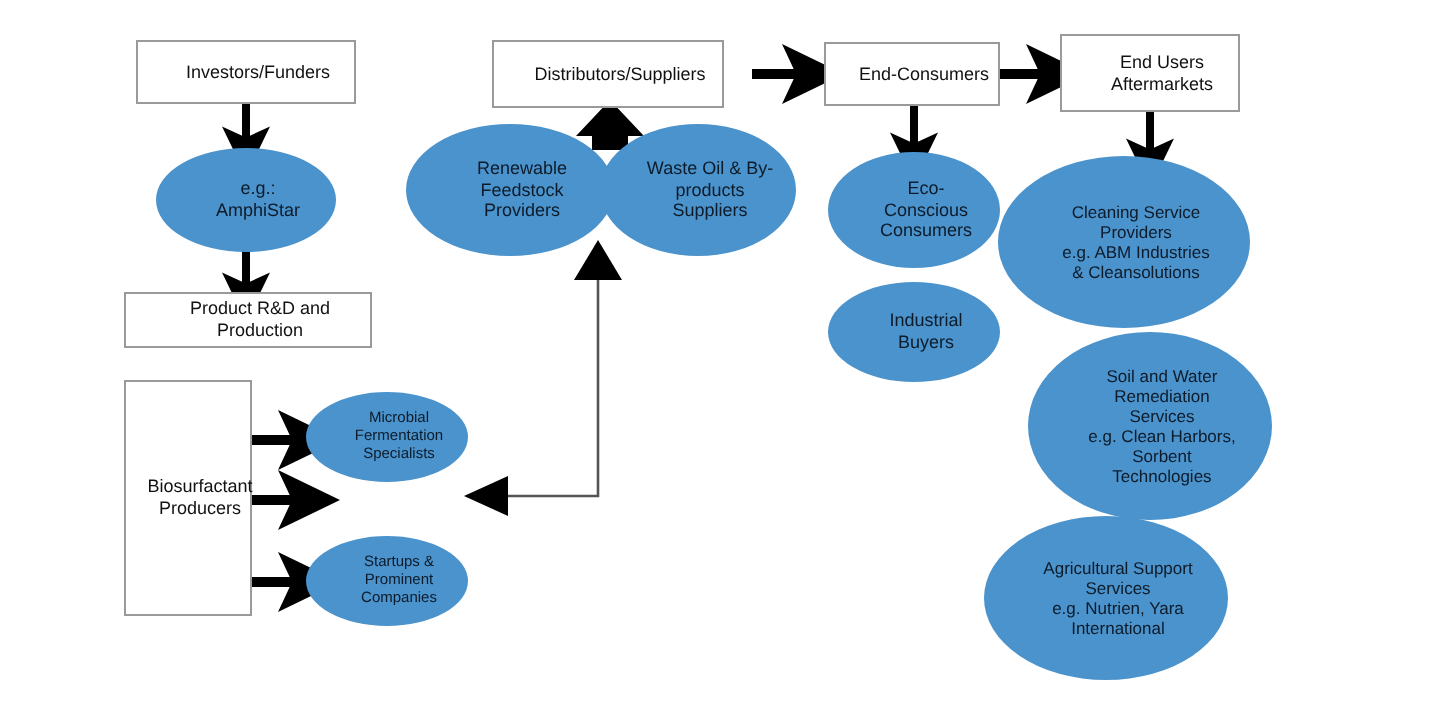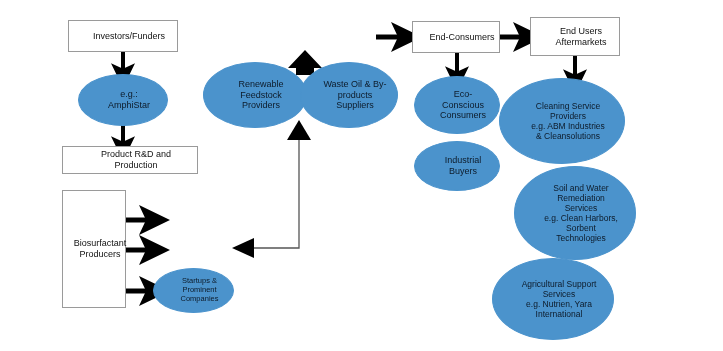--- a/index.html
+++ b/index.html
@@ -109,37 +109,45 @@
 
   <div class="node rect" style="left:68px; top:20px; width:110px; height:32px; font-size:9px;">
     <span class="txt">Investors/Funders</span>
   </div>
 
   <div class="node ellipse" style="left:78px; top:74px; width:90px; height:52px; font-size:9px;">
     <span class="txt">e.g.:
 AmphiStar</span>
   </div>
 
-  <div class="node rect" style="left:62px; top:146px; width:136px; height:28px; font-size:9px;text-align:center;">
+  <div class="node rect" style="left:62px; top:146px; width:124px; height:28px; font-size:9px;text-align:center;">
     <span class="txt">Product R&amp;D and Production</span>
   </div>
 
   <div class="node rect" style="left:62px; top:190px; width:64px; height:118px; font-size:9px;">
     <span class="txt">Biosurfactant
 Producers</span>
   </div>
 
+  <div class="node ellipse" style="left:153px; top:196px; width:81px; height:45px; font-size:7.5px;">
+    <span class="txt">Microbial
+Fermentation
+Specialists</span>
+  </div>
 
 
   <div class="node ellipse" style="left:153px; top:268px; width:81px; height:45px; font-size:7.5px;">
     <span class="txt">Startups &amp;
 Prominent
 Companies</span>
   </div>
 
+  <div class="node rect" style="left:246px; top:20px; width:116px; height:34px; font-size:9px;">
+    <span class="txt">Distributors/Suppliers</span>
+  </div>
 
   <div class="node ellipse" style="left:203px; top:62px; width:104px; height:66px; font-size:9px;">
     <span class="txt">Renewable
 Feedstock
 Providers</span>
   </div>
 
   <div class="node ellipse" style="left:300px; top:62px; width:98px; height:66px; font-size:9px;">
     <span class="txt">Waste Oil &amp; By-
 products

